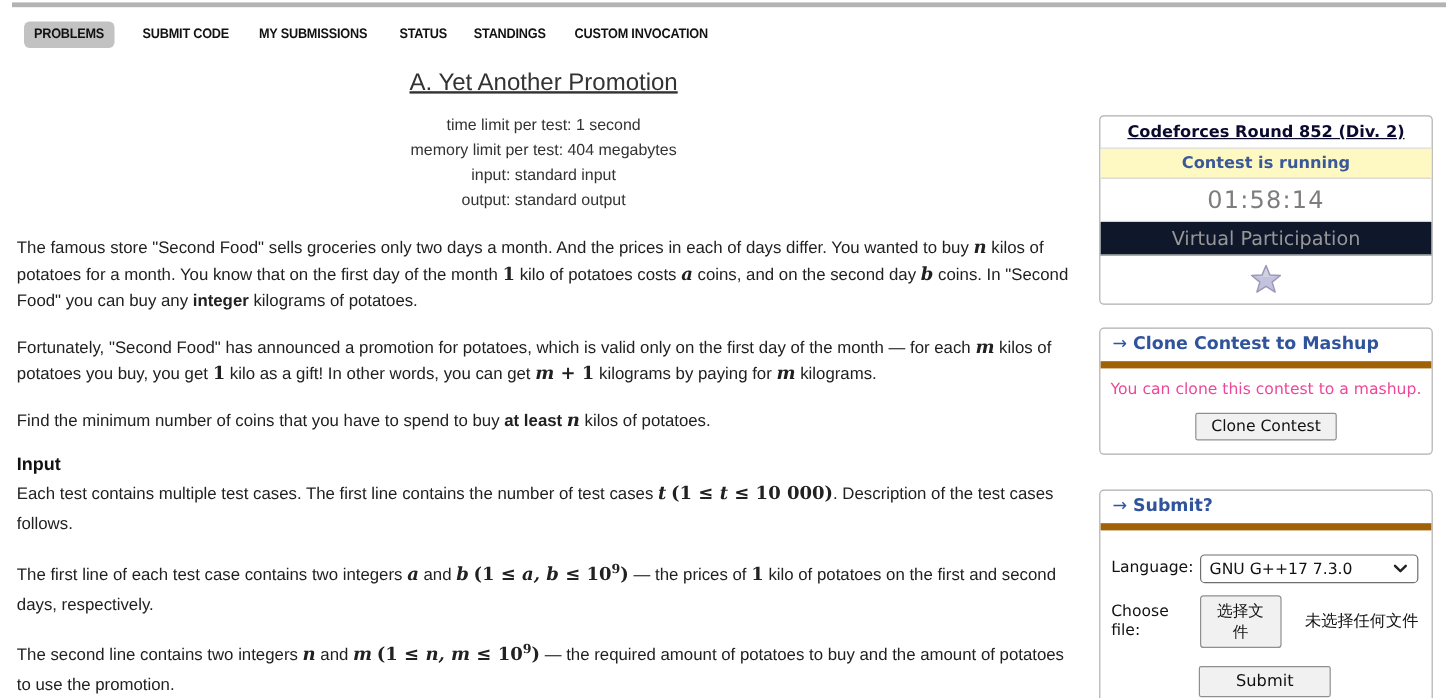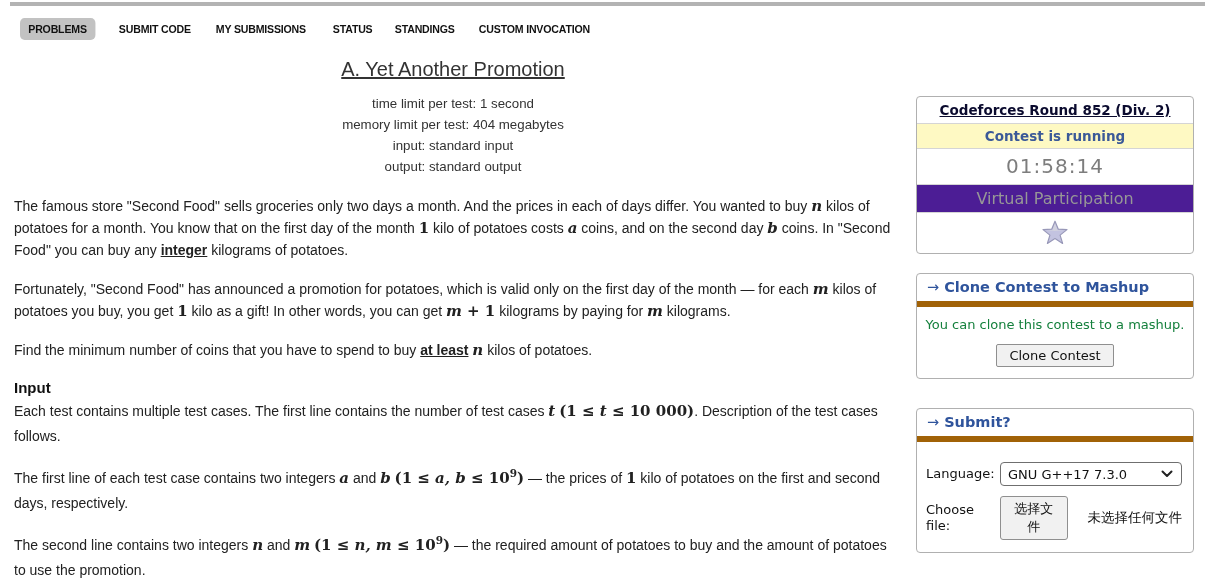--- a/index.html
+++ b/index.html
@@ -28,46 +28,46 @@
   .p-title { font-size: 20px; color: #333; margin-bottom: 12px; text-decoration: underline; }
   .p-limit { font-size: 13.3px; line-height: 21px; color: #333; }
 
   
   .stmt { margin-top: 18px; }
   .stmt p { font-size: 14px; line-height: 22px; margin-bottom: 17px; color: #212121; }
   .stmt p.mathy { line-height: 25px; }
   .sec-title { font-size: 15px; font-weight: 700; color: #111; margin: 18px 0 3px 0; }
 
   
-  .seg-b { font-weight: 700; text-decoration: underline; }
+  .seg-b { font-weight: 700; }
   .seg-mi { font-family: "DejaVu Serif", serif; font-style: italic; font-weight: 700; font-size: 15px; }
   .seg-mn { font-family: "DejaVu Serif", serif; font-weight: 700; font-size: 15px; }
   .seg-sup { font-family: "DejaVu Serif", serif; font-weight: 700; font-size: 10.5px; vertical-align: super; line-height: 0; }
 
   
   .sidebar { position: absolute; top: 38px; right: 11px; width: 278px; font-family: "DejaVu Sans", sans-serif; }
   .box { border: 1px solid #b0b0b0; border-radius: 4px; background: #fff; overflow: hidden; }
   .box + .box { margin-top: 0; }
   .box1 { margin-bottom: 19px; }
   .box2 { margin-bottom: 29px; }
 
   .row { text-align: center; border-bottom: 1px solid #d5d5d5; }
   .row:last-child { border-bottom: none; }
   .contest-title { padding: 5px 4px; font-size: 13.5px; font-weight: 700; }
   .contest-title a { color: #0a0a2e; text-decoration: underline; cursor: pointer; }
   .contest-status { padding: 4px; background: #fef9c3; font-size: 13.5px; font-weight: 700; color: #3b5998; }
   .contest-timer { padding: 5px 4px 6px; font-size: 20px; color: #7d7d7d; letter-spacing: 1px; }
-  .contest-mode { padding: 4px; background: #4c1d95; font-size: 16px; color: #979797; }
+  .contest-mode { padding: 4px; background: #0f172a; font-size: 16px; color: #979797; }
   .contest-star { padding: 7px 0 8px; }
   .contest-star svg { display: block; margin: 0 auto; cursor: pointer; }
 
   .box-head { padding: 5px 10px 6px; font-size: 14.5px; font-weight: 700; color: #2f549c; border-bottom: 6px solid #a16207; }
   .box-head .arrow { font-weight: 400; margin-right: 5px; }
 
-  .clone-text { text-align: center; font-size: 13px; color: #15803d; margin: 10px 6px 0; }
+  .clone-text { text-align: center; font-size: 13px; color: #ec4899; margin: 10px 6px 0; }
   .btn {
     display: inline-block; background: #f1f1f1; border: 1px solid #8f8f8f; border-radius: 2px;
     font-family: "DejaVu Sans", sans-serif; font-size: 13px; color: #111;
     padding: 3px 12px; cursor: pointer; text-align: center;
   }
   .clone-btn-row { text-align: center; margin: 12px 0 11px; }
 
   .submit-form { padding: 4px 11px 12px 9px; }
   .form-row { display: grid; grid-template-columns: 74px 1fr; align-items: center; margin-top: 16px; }
   .form-row.file { align-items: center; margin-top: 10px; }
@@ -162,17 +162,20 @@
             </svg>
           </div>
         </div>
         <div class="form-row file">
           <div class="form-label">Choose file:</div>
           <div class="file-controls">
             <button class="btn file-btn">选择文件</button>
             <span class="file-status">未选择任何文件</span>
           </div>
         </div>
+        <div class="submit-row">
+          <button class="btn submit-btn">Submit</button>
+        </div>
       </div>
     </div>
 
   </aside>
 </div>
 
 </body></html>

